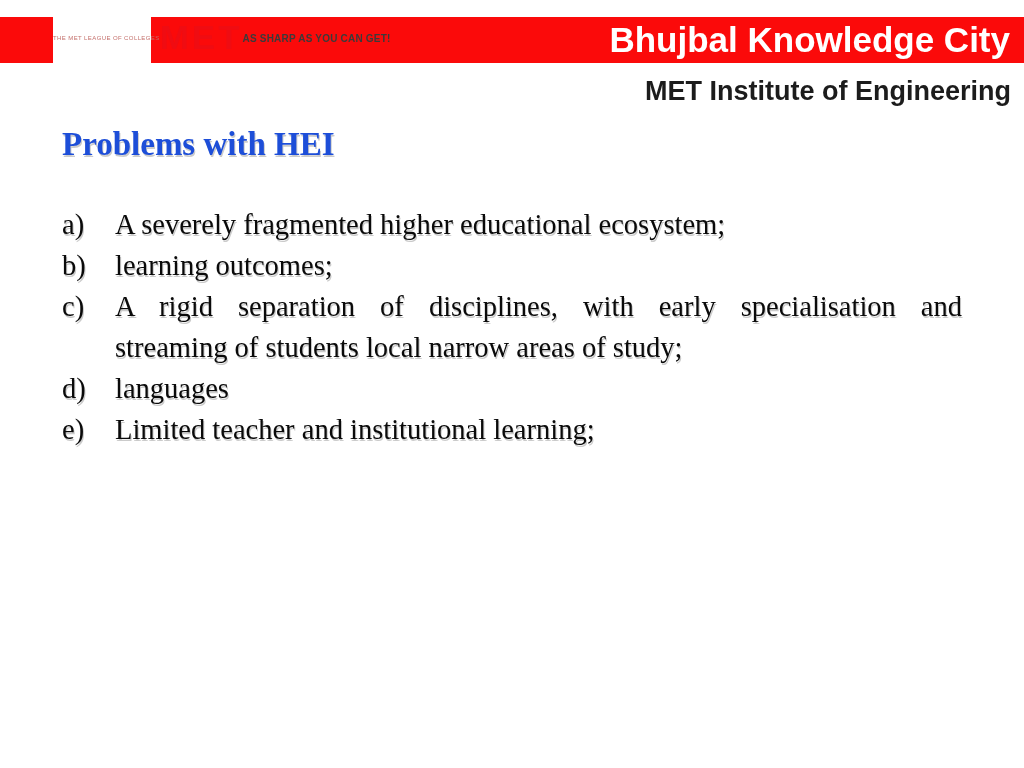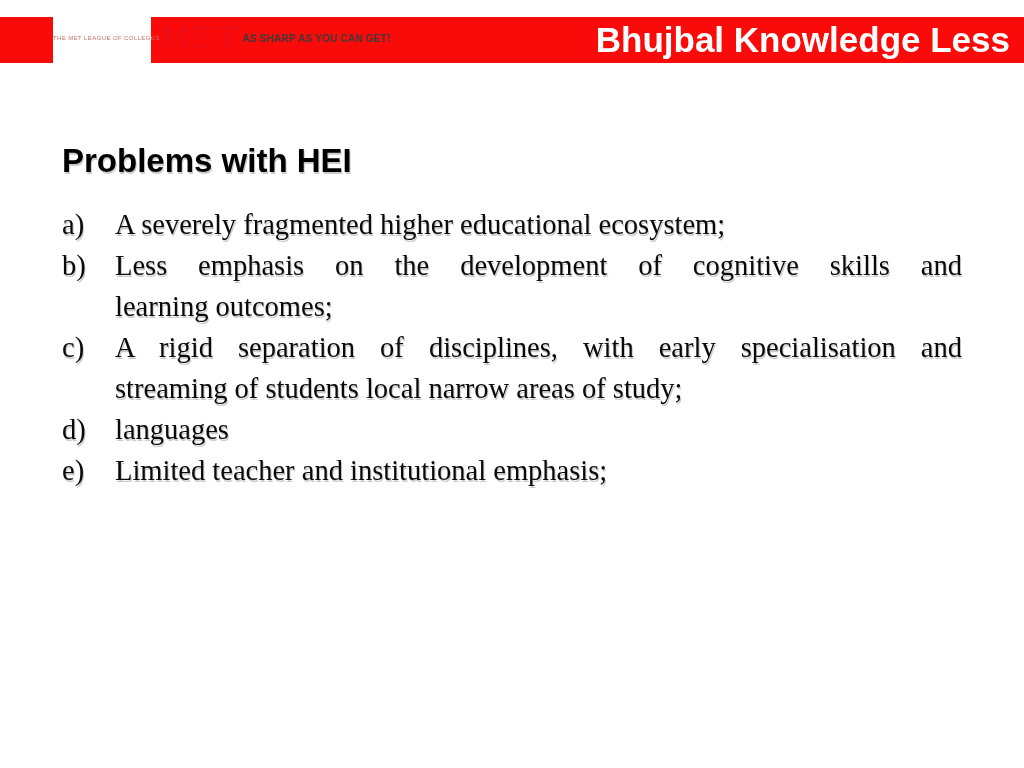--- a/index.html
+++ b/index.html
@@ -53,23 +53,23 @@
     transform: scaleY(0.95);
     white-space: nowrap;
   }
   .logo-tag {
     font-size: 10px; font-weight: bold; letter-spacing: 0.2px;
     color: #3b3b3b; white-space: nowrap;
   }
 
   
   .title {
-    position: absolute; left: 62px; top: 142px; margin: 0;
-    font-family: Liberation Sans, sans-serif;
-    font-size: 33px; font-weight: bold; color: #000000;
+    position: absolute; left: 62px; top: 126px; margin: 0;
+    font-family: Liberation Serif, serif;
+    font-size: 33px; font-weight: bold; color: #1d4ed8;
     text-shadow: 1px 1.5px 0 rgba(140,140,140,0.45);
     white-space: nowrap;
   }
   .bodytext {
     position: absolute; left: 62px; top: 204px; width: 900px;
     font-family: "Liberation Serif", serif;
     font-size: 28.5px; line-height: 41px; color: #0a0a0a;
     text-shadow: 1px 1.5px 0 rgba(140,140,140,0.45);
   }
   .item { position: relative; padding-left: 53px; }
@@ -77,53 +77,53 @@
   .ln { text-align: left; }
   .ln.just { text-align: justify; text-align-last: justify; }
 </style>
 </head>
 <body>
 
 <div class="slide">
 
   <div class="redbar"></div>
 
-  <div class="campus">Bhujbal Knowledge Less</div>
+  <div class="campus">Bhujbal Knowledge City</div>
+  <div class="inst">MET Institute of Engineering</div>
 
   <div class="logo">
     <div class="logo-top">THE MET LEAGUE OF COLLEGES</div>
     <div class="logo-met">MET</div>
     <div class="logo-tag">AS SHARP AS YOU CAN GET!</div>
   </div>
 
   <h1 class="title">Problems with HEI</h1>
 
   <div class="bodytext">
 
     <div class="item">
       <span class="lbl">a)</span>
       <div class="ln">A severely fragmented higher educational ecosystem;</div>
     </div>
 
     <div class="item">
       <span class="lbl">b)</span>
-      <div class="ln just">Less emphasis on the development of cognitive skills and</div>
       <div class="ln">learning outcomes;</div>
     </div>
 
     <div class="item">
       <span class="lbl">c)</span>
       <div class="ln just">A rigid separation of disciplines, with early specialisation and</div>
       <div class="ln">streaming of students local narrow areas of study;</div>
     </div>
 
     <div class="item">
       <span class="lbl">d)</span>
       <div class="ln">languages</div>
     </div>
 
     <div class="item">
       <span class="lbl">e)</span>
-      <div class="ln">Limited teacher and institutional emphasis;</div>
+      <div class="ln">Limited teacher and institutional learning;</div>
     </div>
 
   </div>
 </div>
 
 </body></html>

